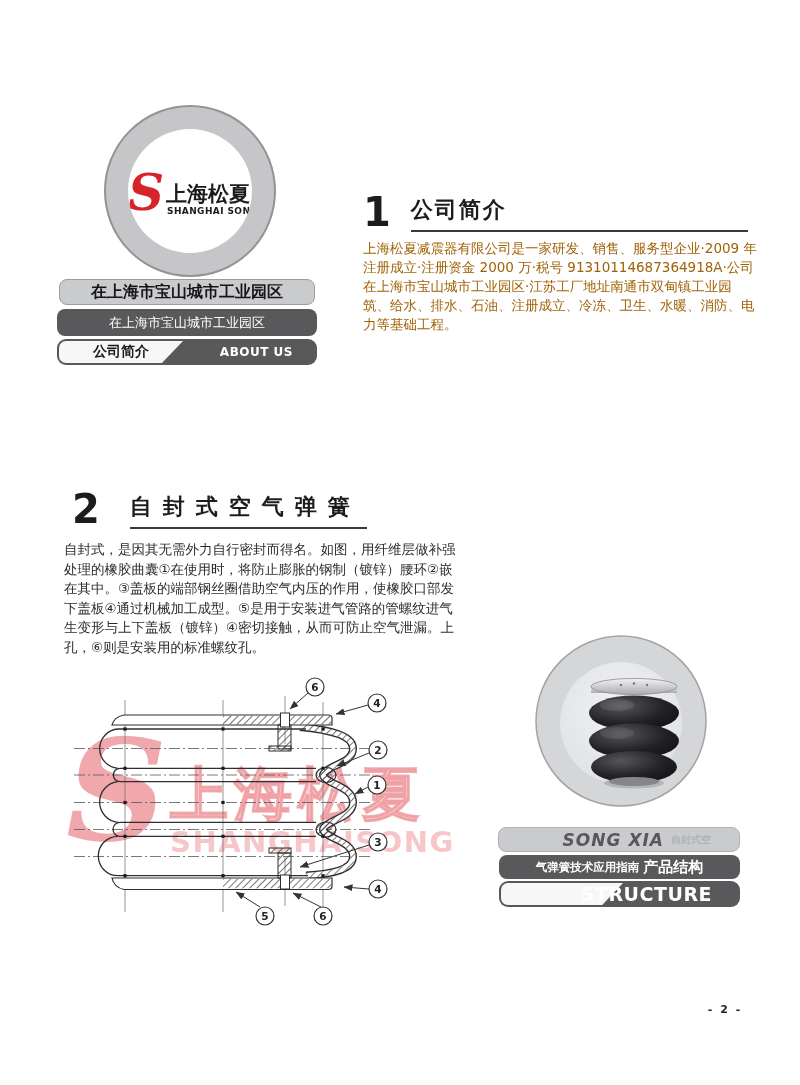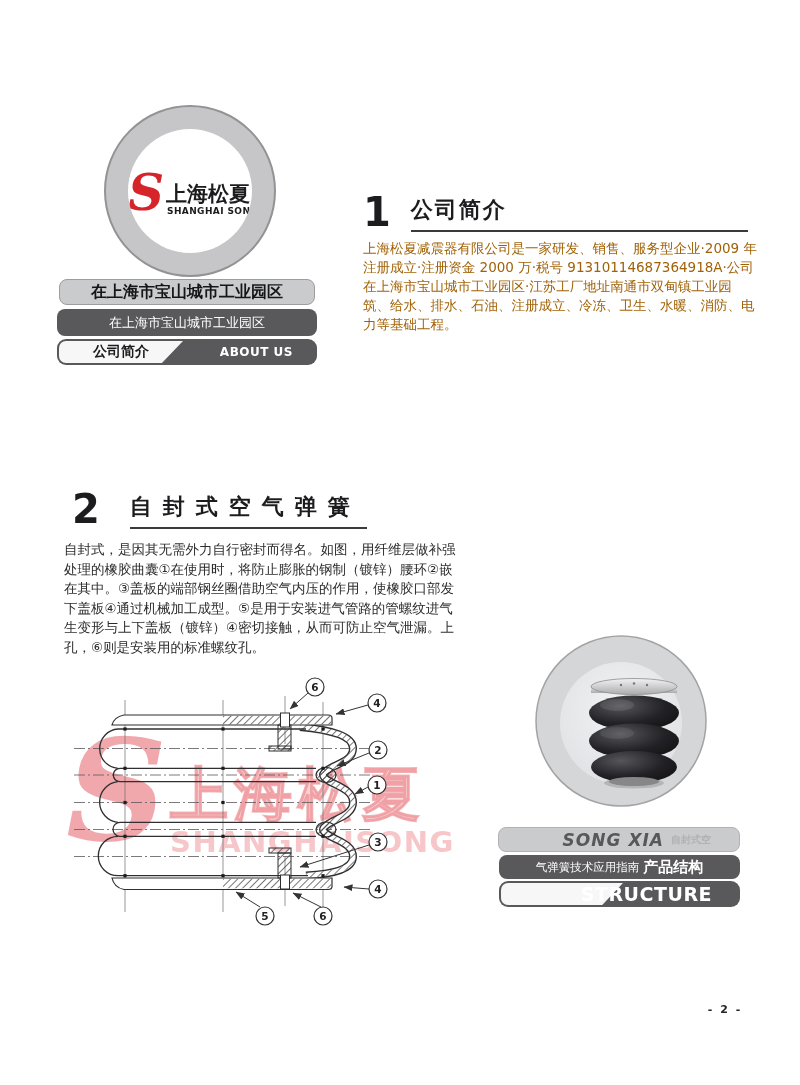--- a/index.html
+++ b/index.html
@@ -244,21 +244,21 @@
     <ellipse cx="84" cy="100" rx="17" ry="6" fill="#ffffff" opacity="0.08"></ellipse>
   </g>
 </svg>
 
 <div class="abs bar-light" style="left:498px;top:827px;width:242px;height:25px;justify-content:flex-end;padding-right:28px;border-color:#b2b2b4;">
   <span style="font-style:italic;font-size:17px;color:#58585a;letter-spacing:1px;">SONG XIA</span>
   <span style="font-size:10px;color:#b0b1b3;font-weight:bold;margin-left:7px;">自封式空</span>
 </div>
 
 <div class="abs bar-dark" style="left:499px;top:855px;width:241px;height:24px;">
-  <span style="font-size:11.5px;">气弹簧技术应用指南</span>
+  <span style="font-size:11.5px;font-weight:bold;">气弹簧技术应用指南</span>
   <span style="font-size:15px;font-weight:bold;margin-left:4px;">产品结构</span>
 </div>
 
 <div class="abs tab-bar" style="left:499px;top:881px;width:241px;height:26px;">
   <div class="tab-white" style="width:122px;"></div>
   <div class="tab-en" style="right:28px;font-size:19px;">STRUCTURE</div>
 </div>
 
 <div class="abs pageno" style="left:695px;top:1003px;width:60px;text-align:center;">- 2 -</div>
 

